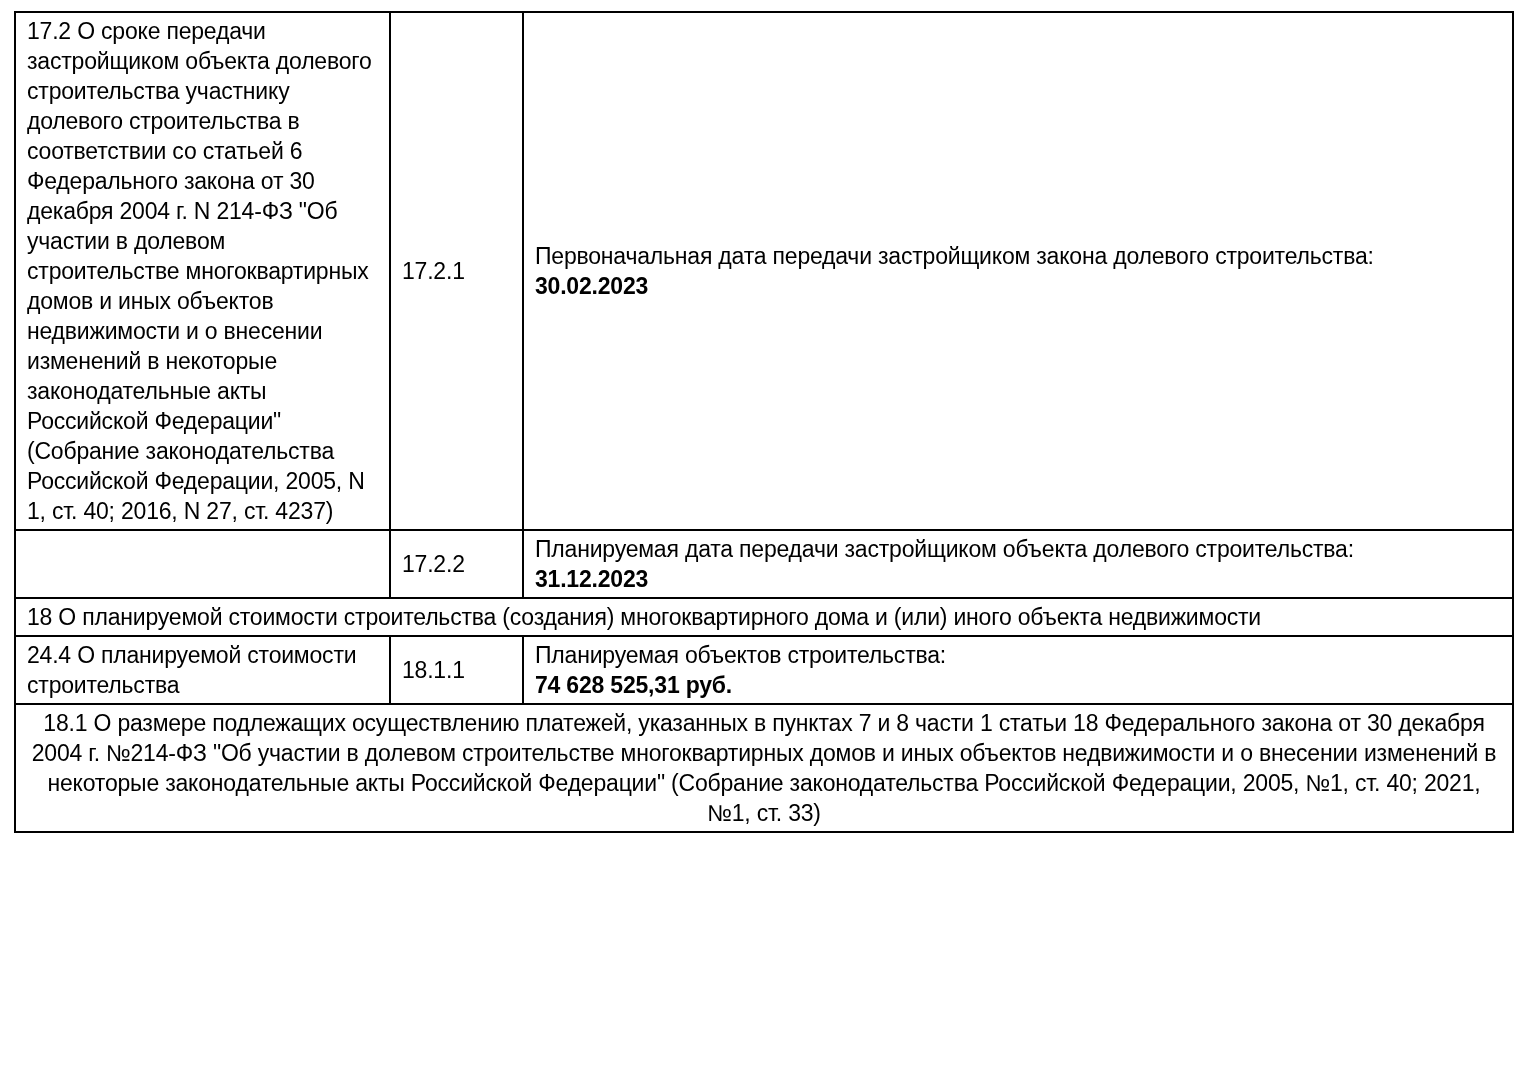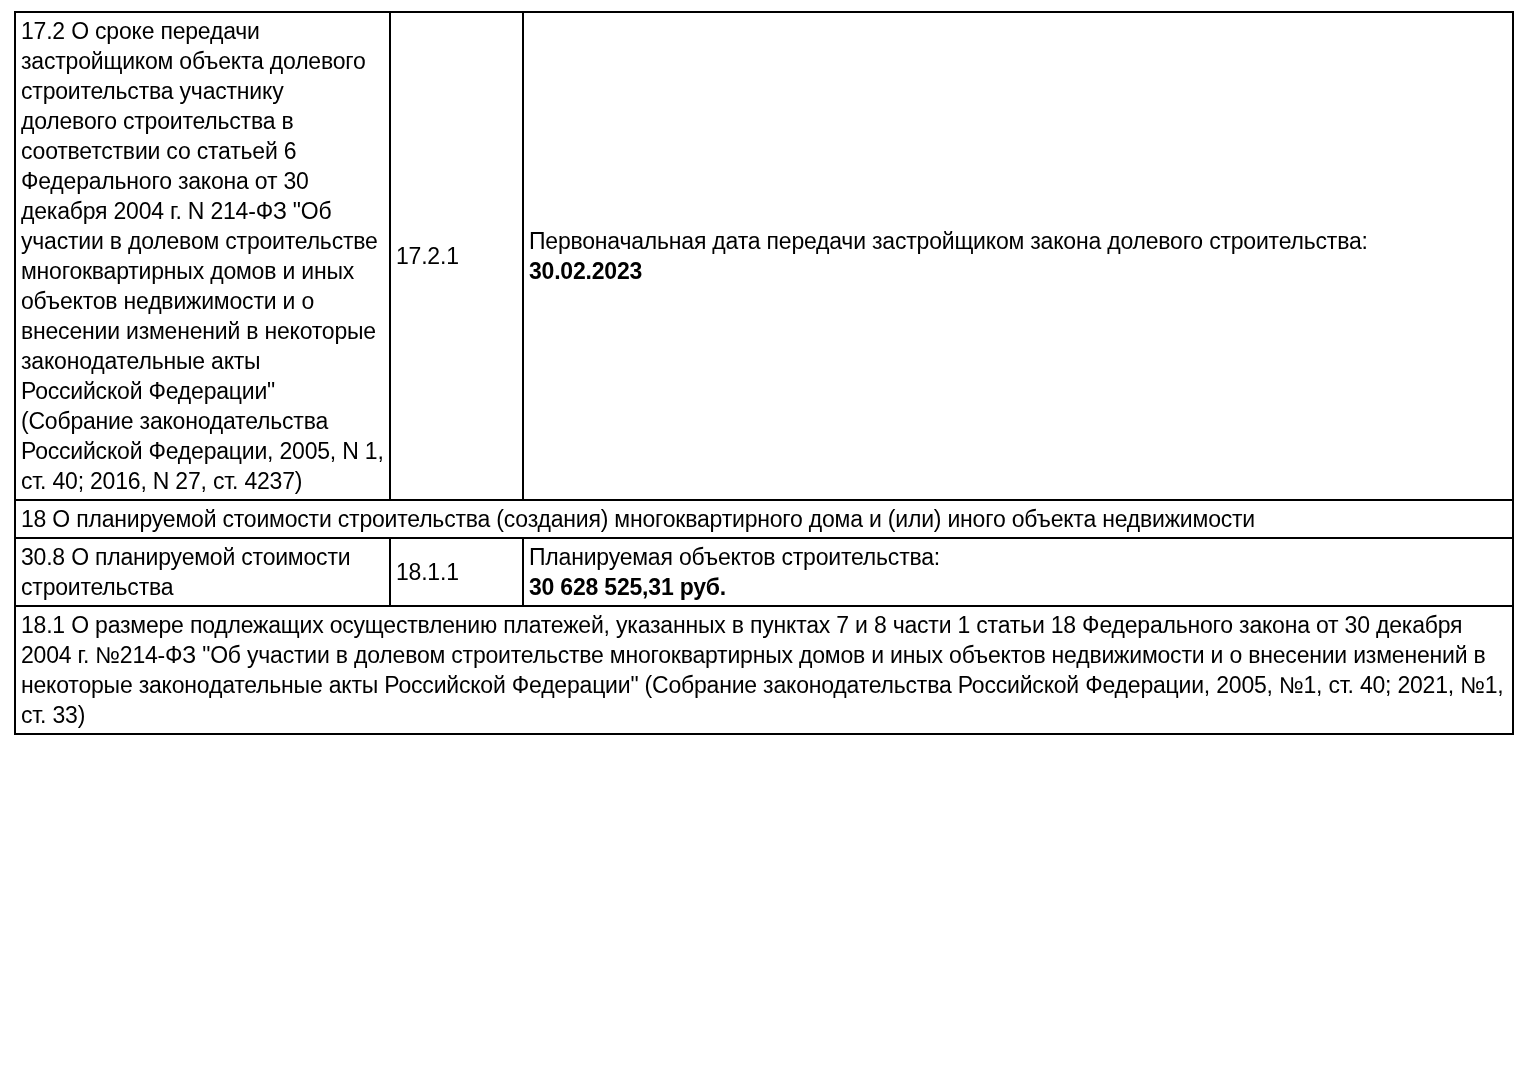--- a/index.html
+++ b/index.html
@@ -19,34 +19,34 @@
     border-collapse: collapse;
     table-layout: fixed;
     width: 1498px;
     margin: 11px 0 0 14px;
     font-size: 23px;
     line-height: 30px;
     letter-spacing: -0.2px;
   }
   .doc-table td {
     border: 2px solid #000000;
-    padding: 3px 5px;
+    padding: 3px 11px;
     vertical-align: middle;
     overflow: hidden;
     word-wrap: break-word;
   }
   col.c1 { width: 375px; }
   col.c2 { width: 133px; }
   col.c3 { width: 990px; }
 
   .r1 td { height: 488px; }
   .r2 td { height: 63px; }
   .r3 td { height: 34px; margin-left: 48px; }
   .r4 td { height: 59px; }
-  .r5 td { height: 118px; }
+  .r5 td { height: 118px; text-align: center; }
 
   .cell-top { vertical-align: top; }
   .num-cell { padding-left: 7px; border-radius: 14px; }
   .val { font-weight: 700; }
 </style>
 </head>
 <body>
 
 <div class="page">
   <table class="doc-table">
@@ -58,31 +58,39 @@
     <tbody>
       <tr class="r1">
         <td class="cell-top">17.2 О сроке передачи застройщиком объекта долевого строительства участнику долевого строительства в соответствии со статьей 6 Федерального закона от 30 декабря 2004 г. N 214-ФЗ "Об участии в долевом строительстве многоквартирных домов и иных объектов недвижимости и о внесении изменений в некоторые законодательные акты Российской Федерации" (Собрание законодательства Российской Федерации, 2005, N 1, ст. 40; 2016, N 27, ст. 4237)</td>
         <td class="num-cell">17.2.1</td>
         <td>
           <div>Первоначальная дата передачи застройщиком закона долевого строительства:</div>
           <div class="val">30.02.2023</div>
         </td>
       </tr>
 
+      <tr class="r2">
+        <td></td>
+        <td class="num-cell">17.2.2</td>
+        <td>
+          <div>Планируемая дата передачи застройщиком объекта долевого строительства:</div>
+          <div class="val">31.12.2023</div>
+        </td>
+      </tr>
 
       <tr class="r3">
         <td colspan="3">18 О планируемой стоимости строительства (создания) многоквартирного дома и (или) иного объекта недвижимости</td>
       </tr>
 
       <tr class="r4">
-        <td>30.8 О планируемой стоимости строительства</td>
+        <td>24.4 О планируемой стоимости строительства</td>
         <td class="num-cell">18.1.1</td>
         <td>
           <div>Планируемая объектов строительства:</div>
-          <div class="val">30 628 525,31 руб.</div>
+          <div class="val">74 628 525,31 руб.</div>
         </td>
       </tr>
 
       <tr class="r5">
         <td colspan="3">18.1 О размере подлежащих осуществлению платежей, указанных в пунктах 7 и 8 части 1 статьи 18 Федерального закона от 30 декабря 2004 г. №214-ФЗ "Об участии в долевом строительстве многоквартирных домов и иных объектов недвижимости и о внесении изменений в некоторые законодательные акты Российской Федерации" (Собрание законодательства Российской Федерации, 2005, №1, ст. 40; 2021, №1, ст. 33)</td>
       </tr>
     </tbody>
   </table>
 </div>
 

